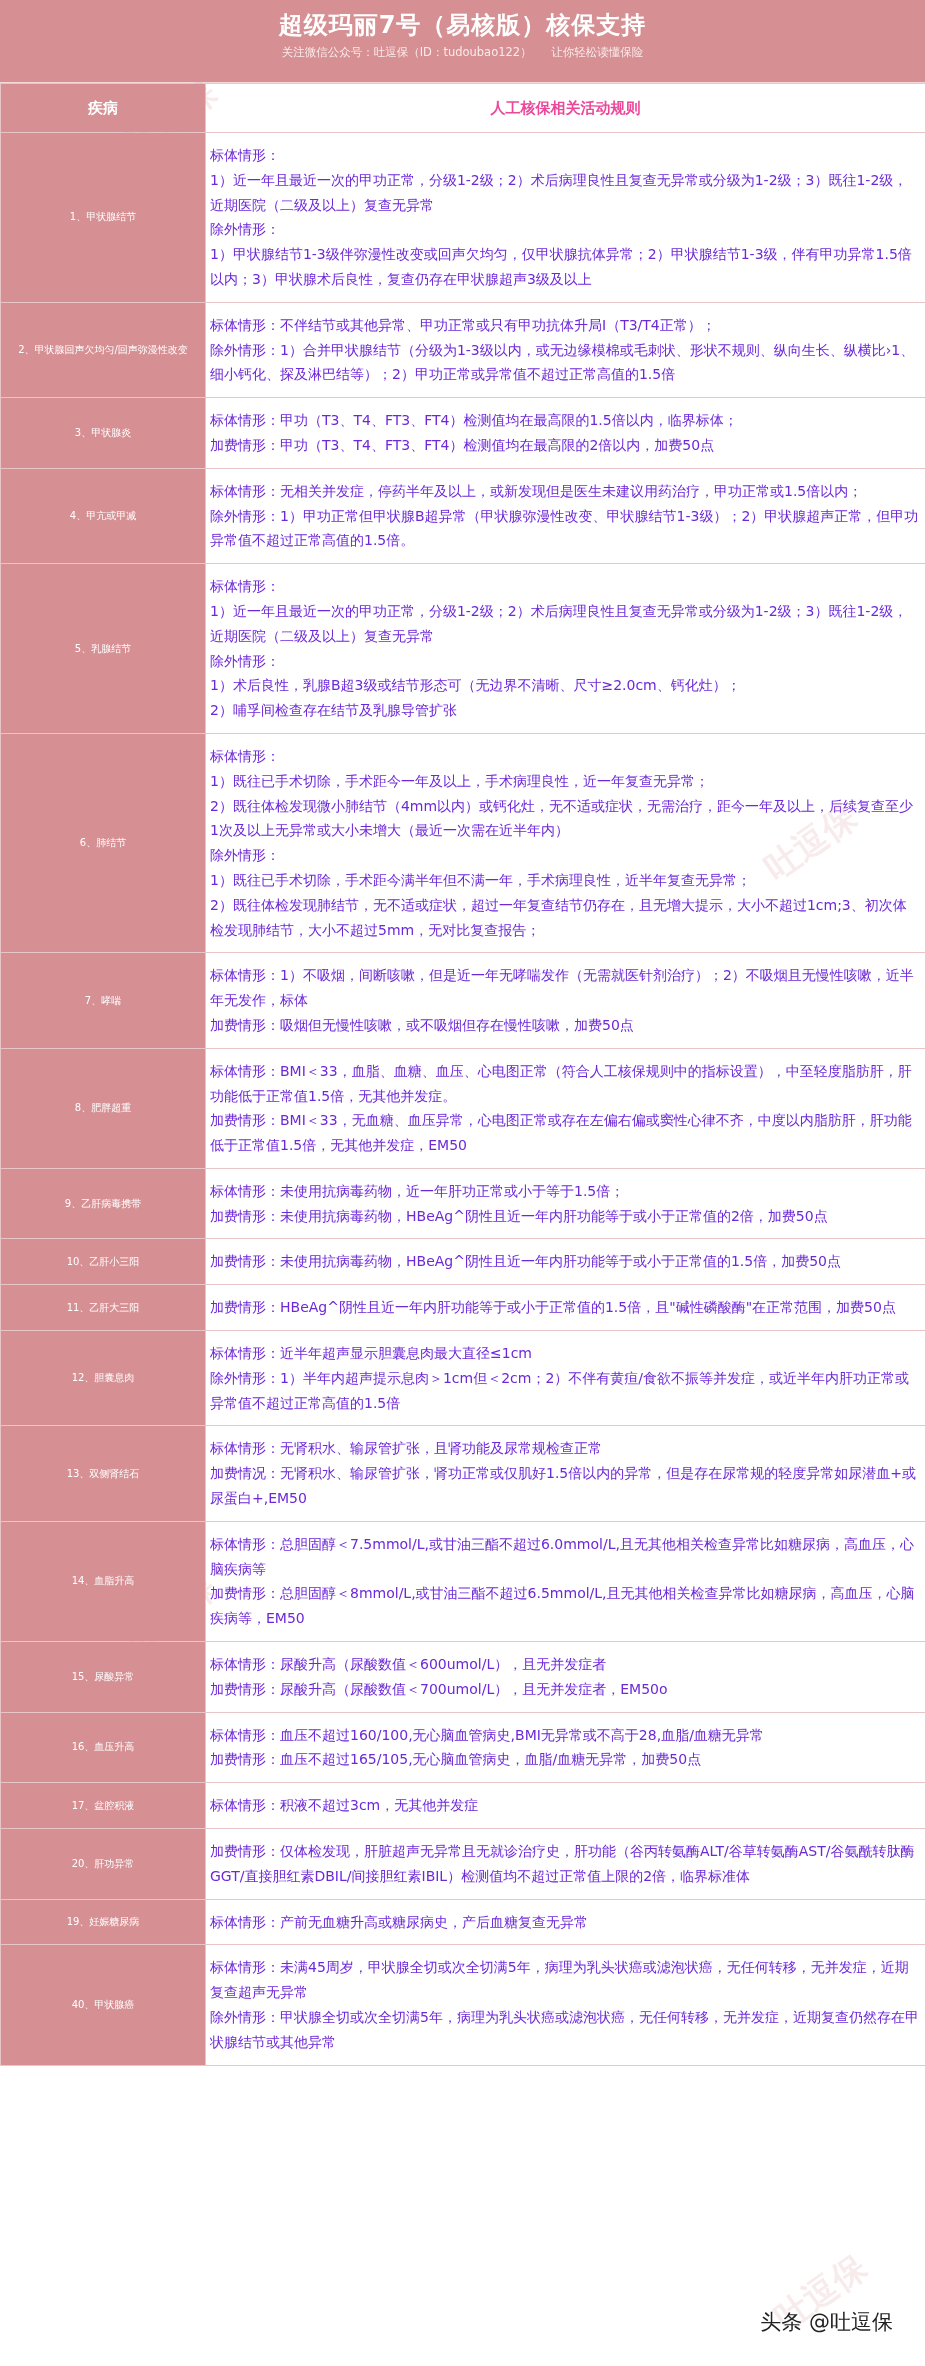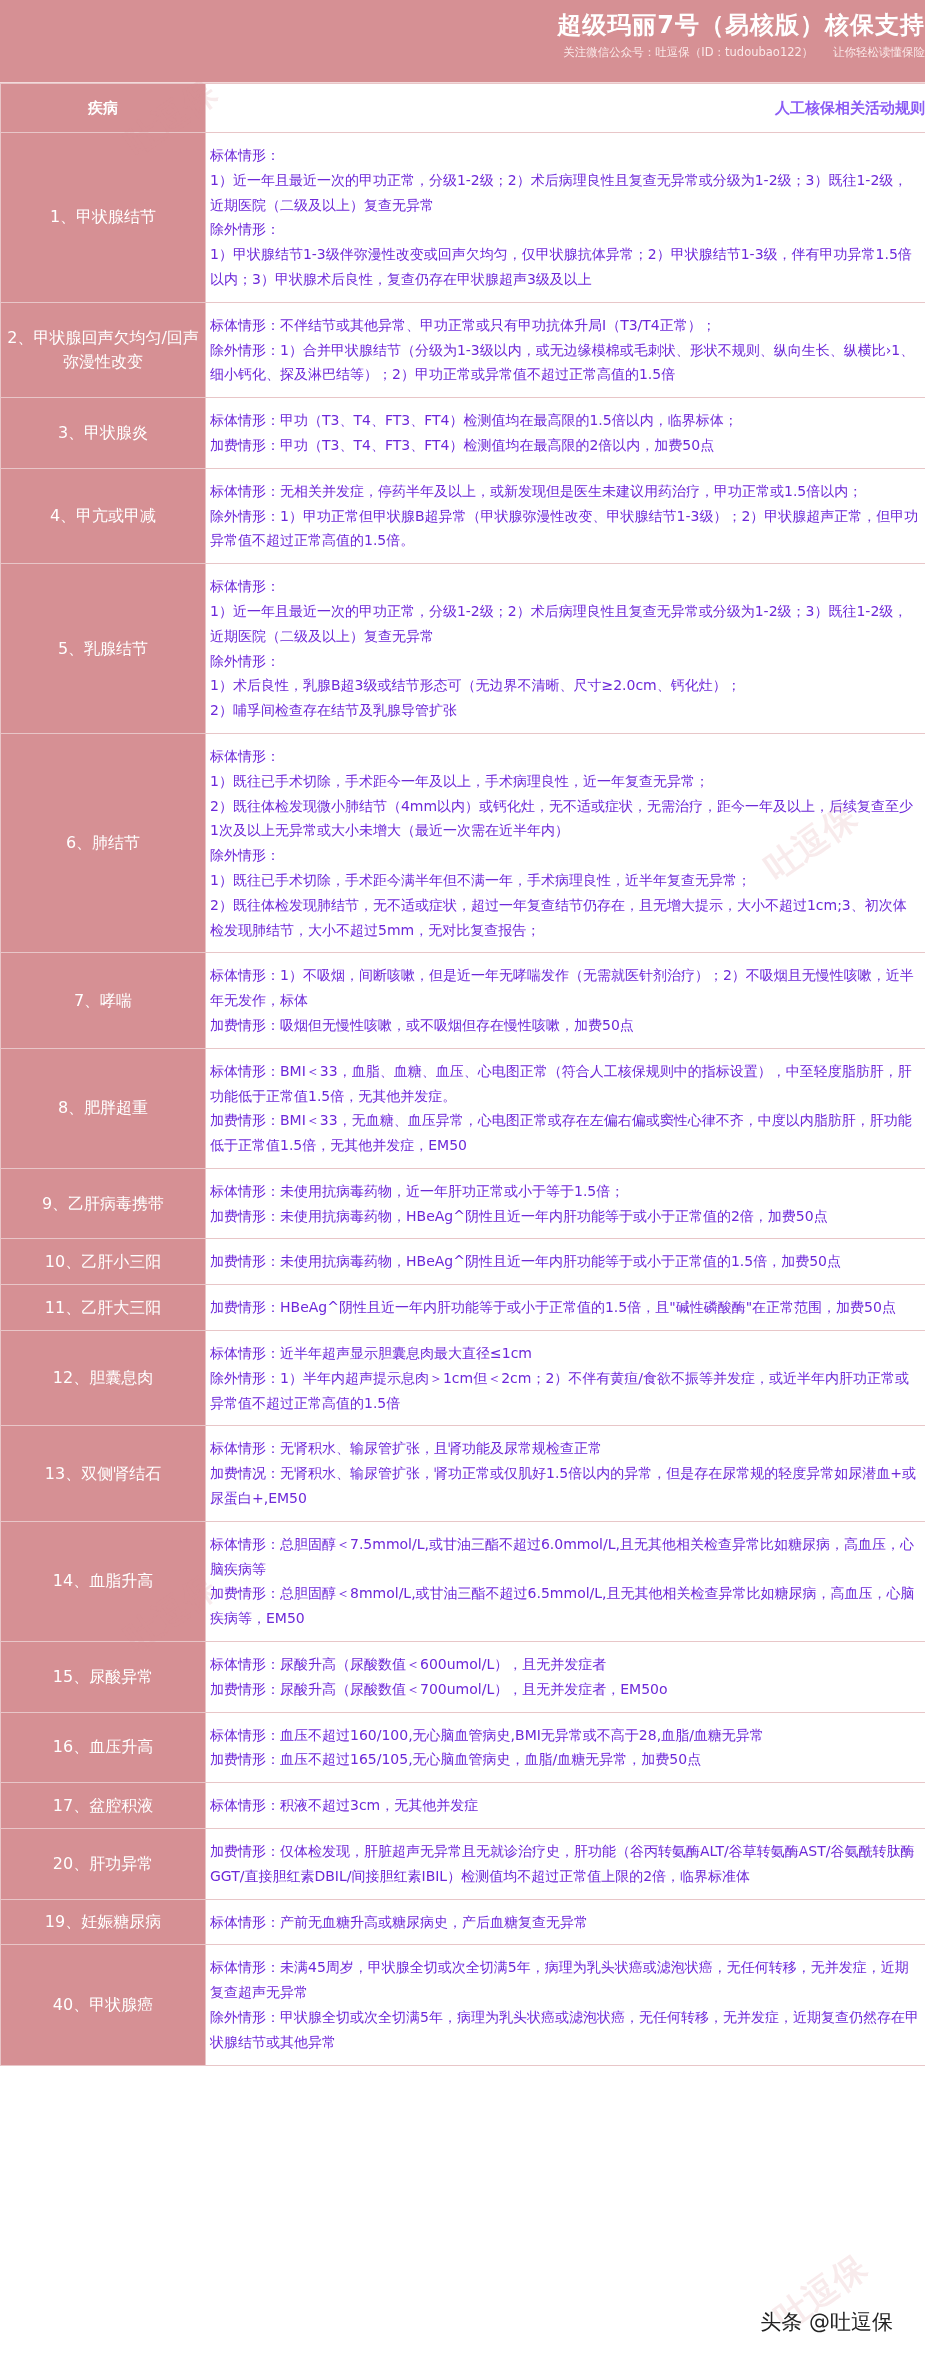--- a/index.html
+++ b/index.html
@@ -1,33 +1,33 @@
 <!DOCTYPE html>
 <html><head>
 <meta charset="utf-8">
 <style>
   * { box-sizing: border-box; margin: 0; padding: 0; }
   html, body { width: 925px; background: #ffffff; }
   body { font-family: "DejaVu Sans", "Liberation Sans", sans-serif; color: #1a1a1a; }
   .page { width: 925px; height: 2366px; position: relative; overflow: hidden; background: #ffffff; }
   .banner {
     width: 925px; height: 83px; background: #d69094;
-    display: flex; flex-direction: column; align-items: flex-end; justify-content: flex-start;
+    display: flex; flex-direction: column; align-items: center; justify-content: flex-start;
     border-bottom: 1px solid #f3d9da;
   }
   .banner-title { color: #ffffff; font-weight: bold; font-size: 24px; margin-top: 9px; letter-spacing: 1px; }
   .banner-sub { color: #fbeaea; font-size: 11.5px; margin-top: 4px; }
   .banner-sub span + span { margin-left: 16px; }
   table { width: 925px; border-collapse: collapse; table-layout: fixed; }
   col.c1 { width: 205px; }
   col.c2 { width: 720px; }
   td, th { border: 1px solid #e8c6c8; vertical-align: middle; }
   th.h1 { background: #d69094; color: #ffffff; font-size: 15px; font-weight: bold; height: 49px; }
-  th.h2 { background: #ffffff; color: #8b5cf6; font-size: 15px; font-weight: bold; height: 49px; text-align: right; }
-  td.disease { background: #d69094; color: #ffffff; text-align: center; font-size: 16px; line-height: 24px; padding: 0 6px; }
+  th.h2 { background: #ffffff; color: #ec4899; font-size: 15px; font-weight: bold; height: 49px; }
+  td.disease { background: #d69094; color: #ffffff; text-align: center; font-size: 10px; line-height: 24px; padding: 0 6px; }
   td.rule { background: #ffffff; font-size: 14px; line-height: 24.8px; padding: 10px 6px 10px 4px; color: #6d28d9; }
   .line { display: block; }
   .watermark {
     position: absolute; color: rgba(214,144,148,0.18); font-size: 34px; font-weight: bold;
     transform: rotate(-35deg); pointer-events: none;
   }
   .footer-wm {
     position: absolute; right: 32px; bottom: 30px; font-size: 21px; color: #222;
     text-shadow: 0 0 2px #fff, 0 0 4px #fff;
   }

